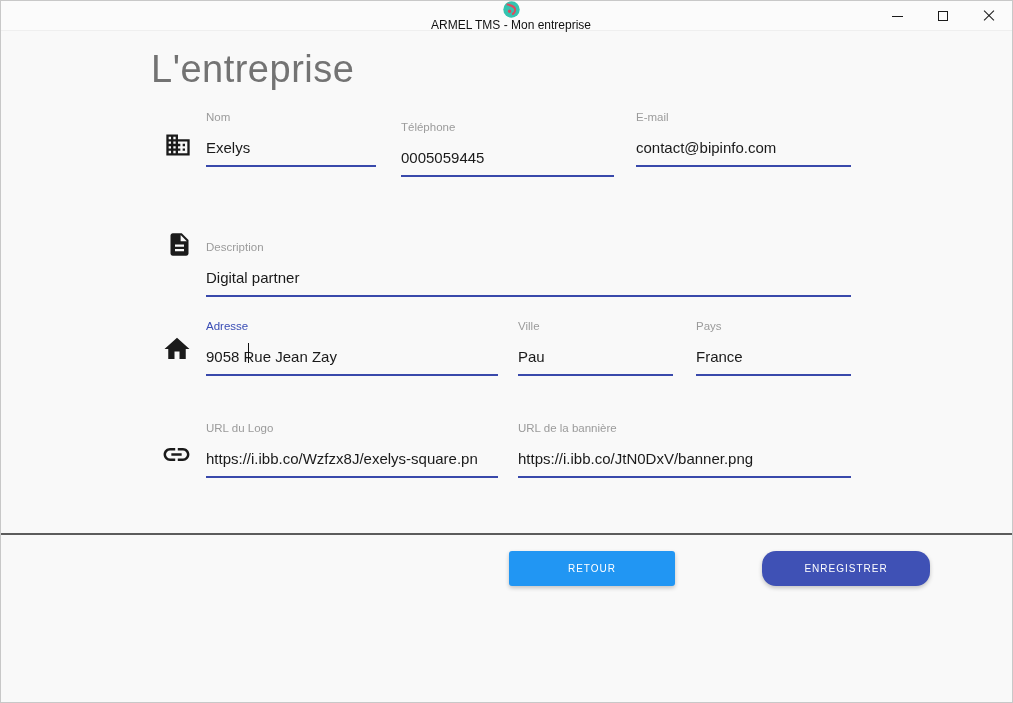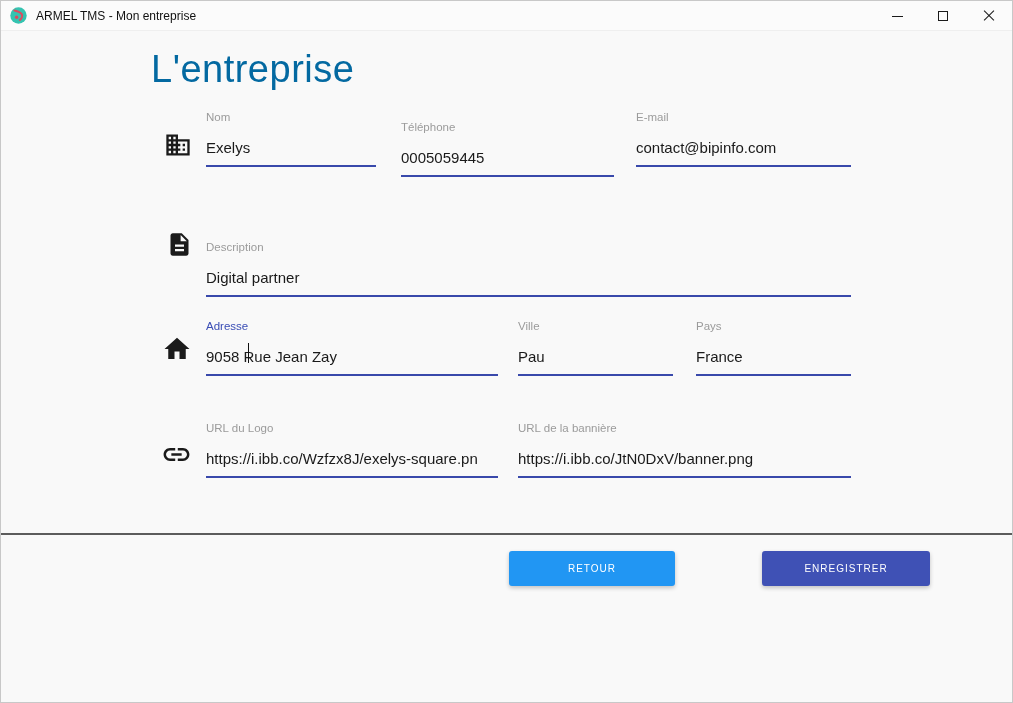--- a/index.html
+++ b/index.html
@@ -15,20 +15,21 @@
     background:#f9f9f9;
     border:1px solid #c8c8c8;
   }
 
   
   .titlebar {
     position:absolute; top:0; left:0; right:0; height:30px;
     display:flex; align-items:center;
     background:#fbfbfb;
     border-bottom:1px solid #efefef;
+    flex-direction:column;
   }
   .app-icon { margin-left:9px; width:17px; height:17px; display:inline-flex; }
   .titlebar-text {
     margin-left:9px; font-size:12px; color:#111;
   }
   .win-controls {
     position:absolute; right:0; top:0; height:30px; display:flex;
   }
   .win-btn {
     width:46px; height:30px; border:none; background:transparent;
@@ -41,21 +42,21 @@
     content:""; position:absolute; left:-1px; top:5px; width:14px; height:1px;
     background:#1a1a1a;
   }
   .glyph-close::before { transform:rotate(45deg); }
   .glyph-close::after { transform:rotate(-45deg); }
 
   
   .page-title {
     position:absolute; left:150px; top:47px;
     font-size:38px; font-weight:400; letter-spacing:0.5px;
-    color:#0369a1;
+    color:#737373;
   }
 
   
   .field { position:absolute; height:60px; }
   .field .flabel {
     position:absolute; left:0; top:2px;
     font-size:11.5px; color:#9b9b9b; display:block; white-space:nowrap;
   }
   .field.focused .flabel { color:#3a4db5; }
   .field .finput {
@@ -93,21 +94,21 @@
   .divider {
     position:absolute; left:0; right:0; top:532px; height:2px; background:#5c5c5c;
   }
   .action-btn {
     position:absolute; top:550px; height:35px; border:none; border-radius:3px;
     font-family:inherit; font-size:10px; font-weight:400; letter-spacing:1px;
     color:#fff; cursor:pointer;
     box-shadow:0 2px 4px rgba(0,0,0,0.22);
   }
   .btn-retour { left:508px; width:166px; background:#2196f3; }
-  .btn-enregistrer { left:761px; width:168px; background:#3f51b5; }
+  .btn-enregistrer { left:761px; width:168px; background:#3f51b5;border-radius:14px; }
 </style>
 </head>
 <body>
 
 <div class="window">
 
   <div class="titlebar">
     <span class="app-icon">
       <svg viewBox="0 0 17 17">
         <circle cx="8.5" cy="8.5" r="8.2" fill="#35c3b0"></circle>

